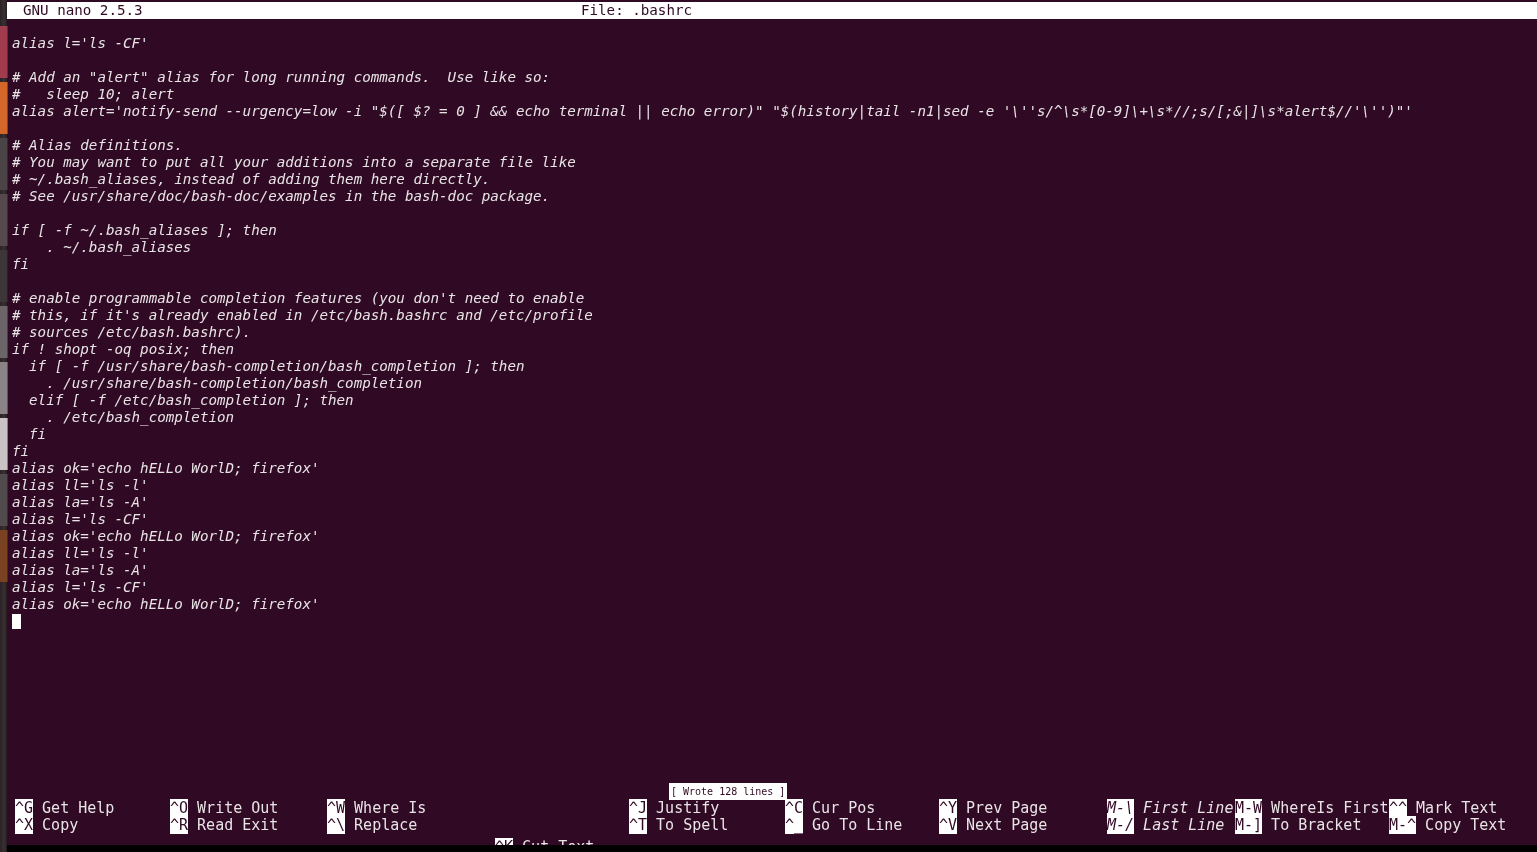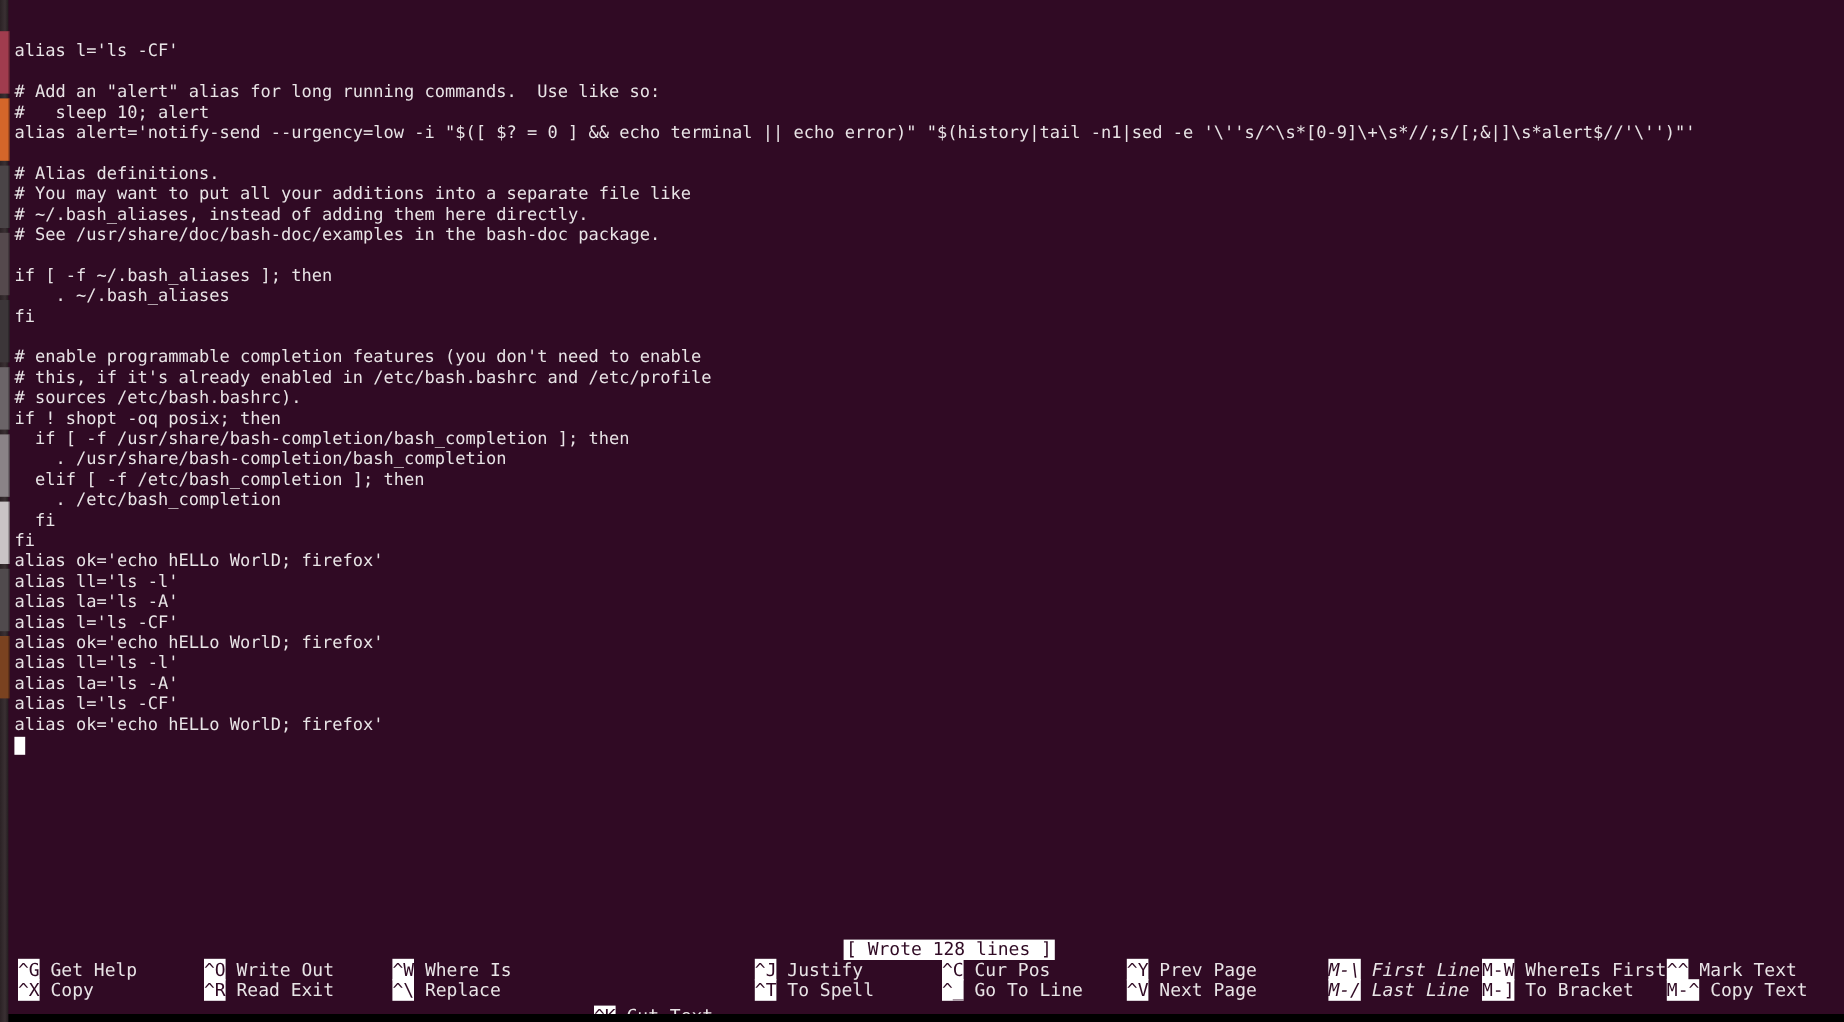--- a/index.html
+++ b/index.html
@@ -82,43 +82,44 @@
     font-size: 14.2px;
     line-height: 17px;
     color: #e8e4e6;
     white-space: pre;
   }
   .eline {
     height: 17px;
     padding-left: 5px;
     white-space: pre;
     overflow: visible;
+    font-style: italic;
   }
 
   
   #cursor {
     position: absolute;
     left: 5px;
     top: 578px;
     width: 9px;
     height: 15px;
     background: #ffffff;
     z-index: 15;
   }
 
   
   #statusmsg {
     position: absolute;
-    left: 696px;
+    left: 662px;
     top: 783px;
     height: 17px;
     line-height: 17px;
     background: #ffffff;
     color: #300a24;
-    font-size: 15px;
+    font-size: 10px;
     white-space: pre;
     padding: 0 2px;
     z-index: 16;
   }
 
   
   #shortcuts {
     position: absolute;
     left: 0;
     top: 800px;
@@ -170,20 +171,24 @@
       <div class="launcher-icon" style="top: 250px; height: 52px; background: rgb(60, 54, 57);"></div>
       <div class="launcher-icon" style="top: 306px; height: 52px; background: rgb(107, 100, 104);"></div>
       <div class="launcher-icon" style="top: 362px; height: 52px; background: rgb(138, 131, 135);"></div>
       <div class="launcher-icon" style="top: 418px; height: 52px; background: rgb(201, 195, 198);"></div>
       <div class="launcher-icon" style="top: 474px; height: 52px; background: rgb(80, 74, 77);"></div>
       <div class="launcher-icon" style="top: 530px; height: 52px; background: rgb(122, 66, 32);"></div>
     </div>
 
   <div id="term">
 
+    <div id="titlebar">
+      <span class="tb-version">GNU nano 2.5.3</span>
+      <span class="tb-file">File: .bashrc</span>
+    </div>
 
     <div id="editor"><div class="eline">alias l='ls -CF'</div><div class="eline">&nbsp;</div><div class="eline"># Add an "alert" alias for long running commands.  Use like so:</div><div class="eline">#   sleep 10; alert</div><div class="eline">alias alert='notify-send --urgency=low -i "$([ $? = 0 ] &amp;&amp; echo terminal || echo error)" "$(history|tail -n1|sed -e '\''s/^\s*[0-9]\+\s*//;s/[;&amp;|]\s*alert$//'\'')"'</div><div class="eline">&nbsp;</div><div class="eline"># Alias definitions.</div><div class="eline"># You may want to put all your additions into a separate file like</div><div class="eline"># ~/.bash_aliases, instead of adding them here directly.</div><div class="eline"># See /usr/share/doc/bash-doc/examples in the bash-doc package.</div><div class="eline">&nbsp;</div><div class="eline">if [ -f ~/.bash_aliases ]; then</div><div class="eline">    . ~/.bash_aliases</div><div class="eline">fi</div><div class="eline">&nbsp;</div><div class="eline"># enable programmable completion features (you don't need to enable</div><div class="eline"># this, if it's already enabled in /etc/bash.bashrc and /etc/profile</div><div class="eline"># sources /etc/bash.bashrc).</div><div class="eline">if ! shopt -oq posix; then</div><div class="eline">  if [ -f /usr/share/bash-completion/bash_completion ]; then</div><div class="eline">    . /usr/share/bash-completion/bash_completion</div><div class="eline">  elif [ -f /etc/bash_completion ]; then</div><div class="eline">    . /etc/bash_completion</div><div class="eline">  fi</div><div class="eline">fi</div><div class="eline">alias ok='echo hELLo WorlD; firefox'</div><div class="eline">alias ll='ls -l'</div><div class="eline">alias la='ls -A'</div><div class="eline">alias l='ls -CF'</div><div class="eline">alias ok='echo hELLo WorlD; firefox'</div><div class="eline">alias ll='ls -l'</div><div class="eline">alias la='ls -A'</div><div class="eline">alias l='ls -CF'</div><div class="eline">alias ok='echo hELLo WorlD; firefox'</div><div class="eline">&nbsp;</div></div>
 
     <div id="cursor" style="top: 614px; left: 5px;"></div>
 
     <div id="statusmsg">[ Wrote 128 lines ]</div>
 
     <div id="shortcuts">
         <div class="sc-col" style="left: 8px;"><div class="sc-row"><span class="sc-key">^G</span><span class="sc-label"> Get Help</span></div><div class="sc-row"><span class="sc-key">^X</span><span class="sc-label"> Copy</span></div></div>
         <div class="sc-col" style="left: 163px;"><div class="sc-row"><span class="sc-key">^O</span><span class="sc-label"> Write Out</span></div><div class="sc-row"><span class="sc-key">^R</span><span class="sc-label"> Read Exit</span></div></div>

